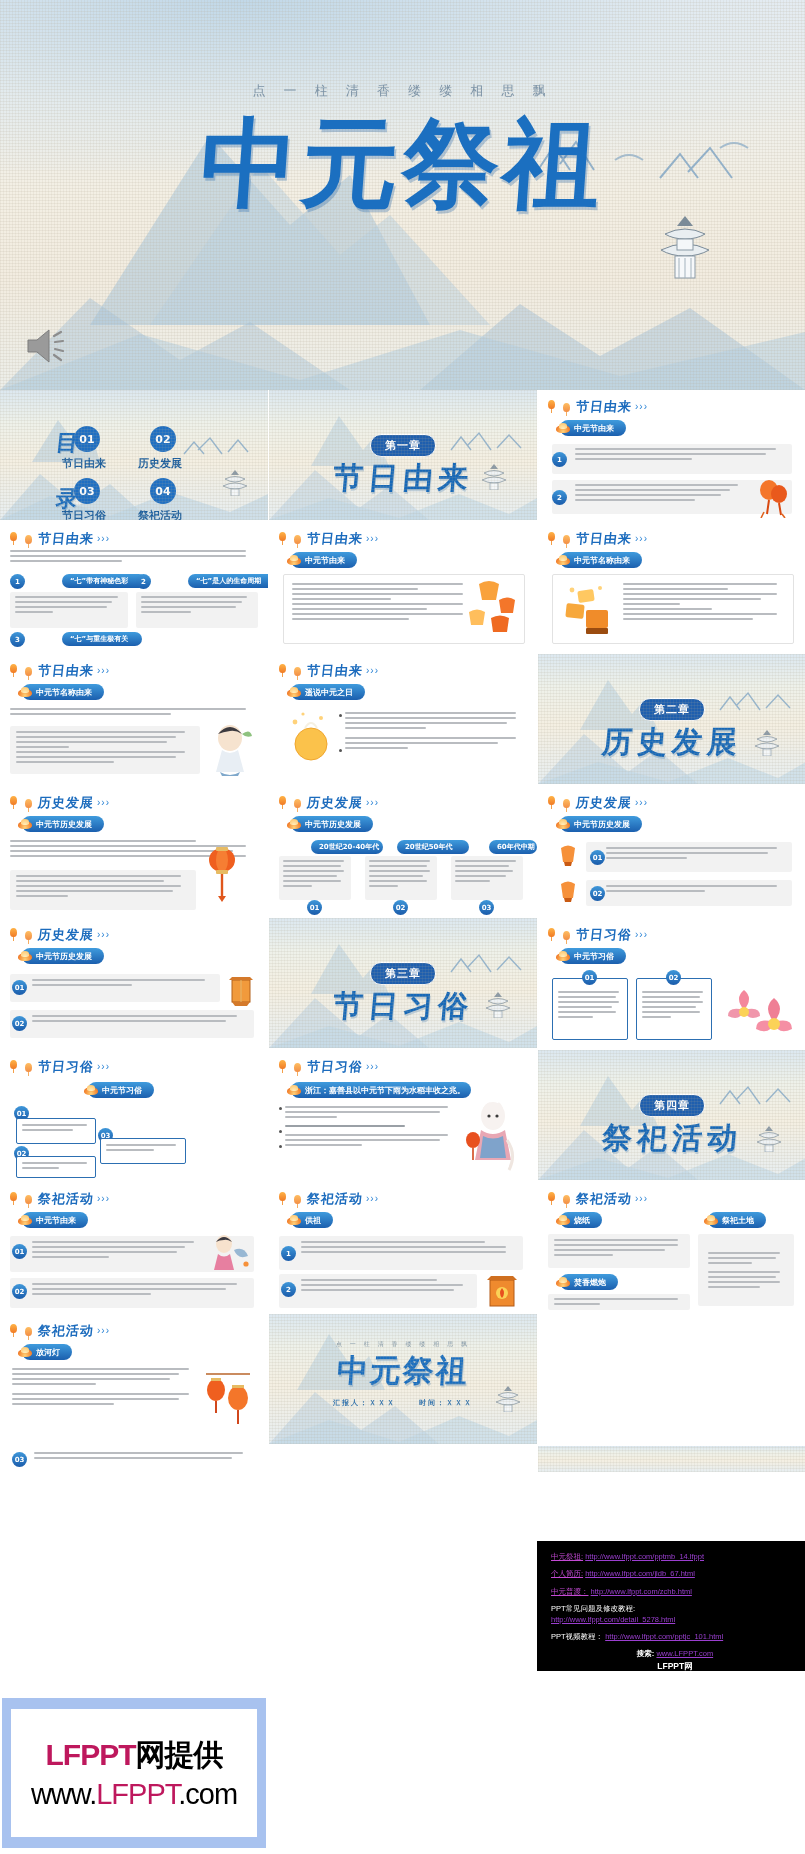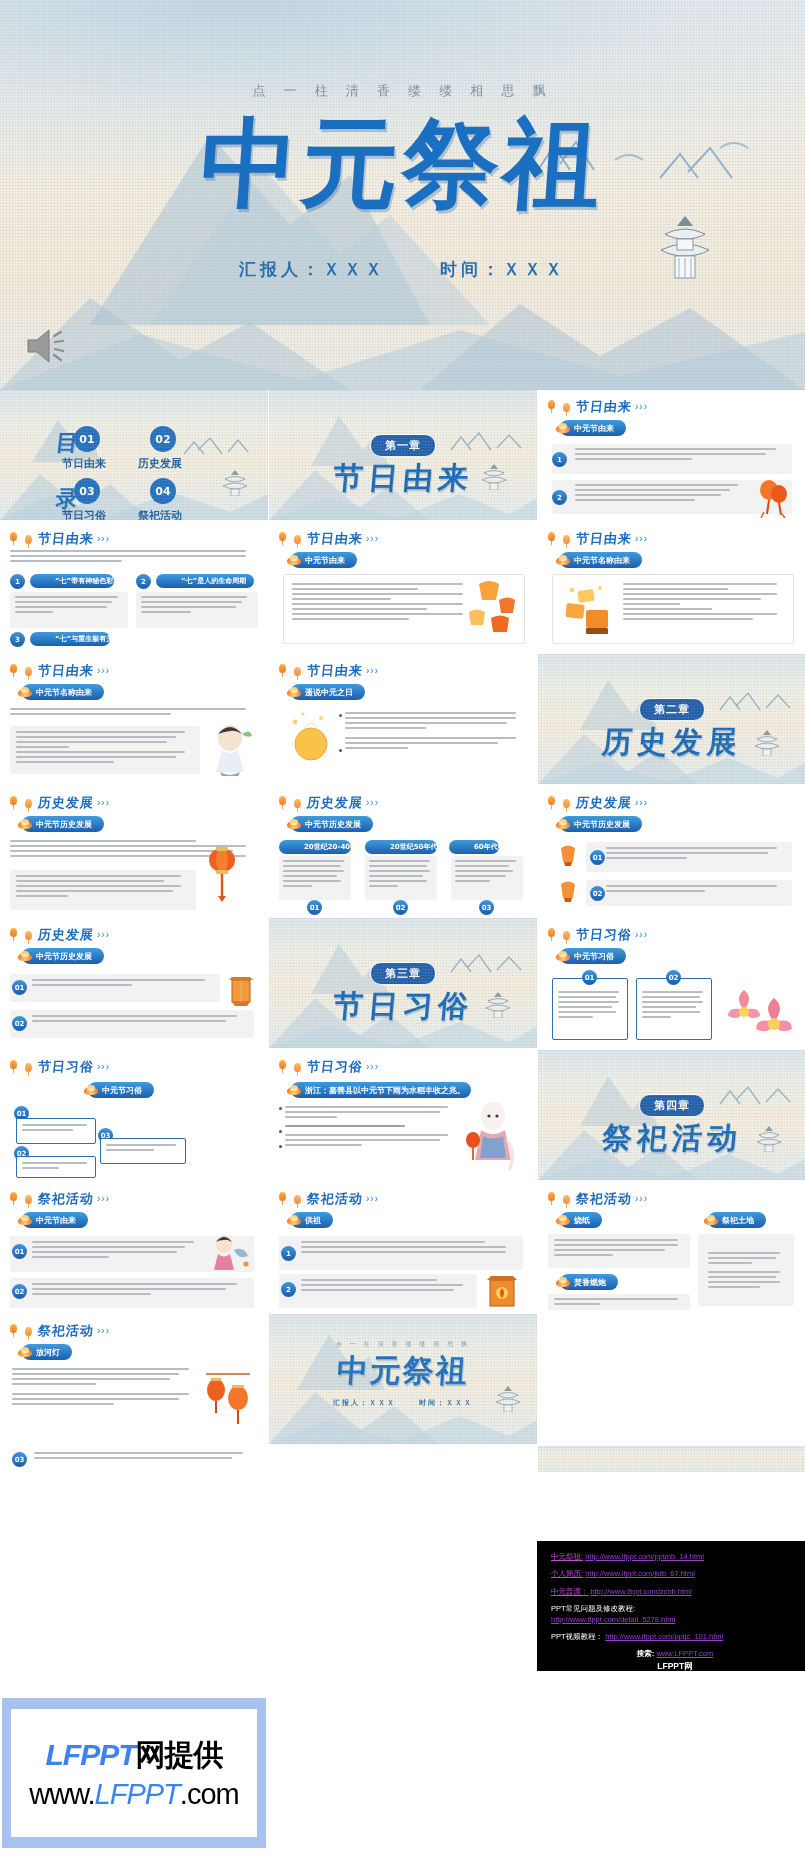--- a/index.html
+++ b/index.html
@@ -197,22 +197,23 @@
     background: linear-gradient(#3f97d9,#1a5cab); color:#fff;
     font-size:7px; font-weight:700; display:flex; align-items:center; justify-content:center;
     font-family:"DejaVu Sans", sans-serif;
   }
   .bullet-dot {
     position:absolute; width:3px; height:3px; border-radius:50%; background:#555;
   }
   .subpill {
     position:absolute; background: linear-gradient(#3f9bdd,#1b5fae);
     border-radius:8px; color:#fff; font-size:7px; font-weight:700;
-    padding:2px 25px; font-family:"DejaVu Sans", sans-serif; white-space:nowrap;
+    padding:2px 8px; font-family:"DejaVu Sans", sans-serif; white-space:nowrap;
     text-align:left;
+    margin-left:32px;
   }
   .lantern-art { position:absolute; }
   .lotus-art { position:absolute; }
 
   
   .footer-dark {
     position:absolute; left:537px; top:1541px;
     width:268px; height:130px; background:#000000;
     padding:10px 6px 6px 14px;
     font-family:"Liberation Sans", sans-serif;
@@ -234,21 +235,21 @@
     background:#a8c2ef;
     display:flex; align-items:center; justify-content:center;
   }
   .wm-inner {
     width:246px; height:128px; background:#ffffff;
     display:flex; flex-direction:column; align-items:center; justify-content:center;
     gap:2px;
   }
   .wm-l1 { font-size:30px; font-weight:700; letter-spacing:-1px; font-family:"Liberation Sans", sans-serif; }
   .wm-l2 { font-size:29px; font-weight:400; letter-spacing:-1px; font-family:"Liberation Sans", sans-serif; }
-  .red { color:#3b82f6;font-style:italic; }
+  .red { color:#be185d; }
   .blk { color:#000000; }
 </style>
 </head>
 <body>
 
 <div class="hero">
   <div class="sky-wash"></div>
 
   <div class="mtn" style="left:90px; top:95px;">
     <svg width="400" height="230" viewBox="0 0 400 230">
@@ -278,25 +279,20 @@
       <path d="M10 22 q20 -10 40 0 q-8 5 -20 5 q-12 0 -20 -5Z" fill="#e9eef1" stroke="#7b8b98" stroke-width="1"></path>
       <path d="M6 38 q24 -12 48 0 q-10 6 -24 6 q-14 0 -24 -6Z" fill="#e9eef1" stroke="#7b8b98" stroke-width="1"></path>
       <rect x="22" y="27" width="16" height="11" fill="#f4f7f9" stroke="#8a99a5" stroke-width="1"></rect>
       <rect x="20" y="44" width="20" height="22" fill="#f6f8fa" stroke="#8a99a5" stroke-width="1"></rect>
       <path d="M24 46 v20 M30 46 v20 M36 46 v20" stroke="#a3b2bd" stroke-width="1"></path>
     </svg>
   </div>
 
   <div class="hero-sub">点 一 柱 清 香 缕 缕 相 思 飘</div>
   <div class="hero-title">中元祭祖</div>
-  <div class="hero-meta">
-    <span>汇报人：ＸＸＸ</span>
-    <span class="gap"></span>
-    <span>时间：ＸＸＸ</span>
-  </div>
 
   <div class="speaker-icon">
     <svg width="46" height="40" viewBox="0 0 46 40">
       <path d="M4 14 H13 L25 4 V36 L13 26 H4 Z" fill="#9a9a9a" stroke="#7d7d7d" stroke-width="1"></path>
       <path d="M30 10 l7 -4 M31 16 l8 -1 M31 23 l8 2 M30 29 l7 5" stroke="#8d8d8d" stroke-width="2.2" stroke-linecap="round"></path>
     </svg>
   </div>
 </div>
 
 <div class="grid">
@@ -703,21 +699,21 @@
           <div class="ln w95"></div>
           <div class="ln w90"></div>
           <div class="ln w95"></div>
           <div class="ln w85"></div>
           <div class="ln w90"></div>
           <div class="ln w45"></div>
         </div>
     </div>
     <div class="numcirc" style="left:124px; top:114px;">02</div>
 
-    <div class="subpill" style="left:180px; top:54px; width:48px;">60年代中期</div>
+    <div class="subpill" style="left:188px; top:54px; width:48px;">60年代中期</div>
     <div class="txtbox" style="left:182px; top:70px; width:72px; height:44px;">
       <div class="lines" style="padding:4px 4px;">
           <div class="ln w95"></div>
           <div class="ln w85"></div>
           <div class="ln w90"></div>
           <div class="ln w80"></div>
           <div class="ln w55"></div>
         </div>
     </div>
     <div class="numcirc" style="left:210px; top:114px;">03</div>
@@ -1201,21 +1197,21 @@
     </div>
   </div>
   <div class="slide" style="height:26px;"></div>
   <div class="slide bg-scene" style="height:26px;"></div>
 
 </div>
 
 <div class="footer-dark">
   <div class="flink">
     <span class="cn">中元祭祖</span><span class="cn">:</span>
-    <span class="url">http://www.lfppt.com/pptmb_14.html</span>
+    <span class="url">http://www.lfppt.com/pptmb_14.lfppt</span>
   </div>
   <div class="flink">
     <span class="cn">个人简历</span><span class="cn">:</span>
     <span class="url">http://www.lfppt.com/jldb_67.html</span>
   </div>
   <div class="flink">
     <span class="cn">中元普渡</span><span class="cn">：</span>
     <span class="url">http://www.lfppt.com/zchb.html</span>
   </div>
   <div class="flink block">

